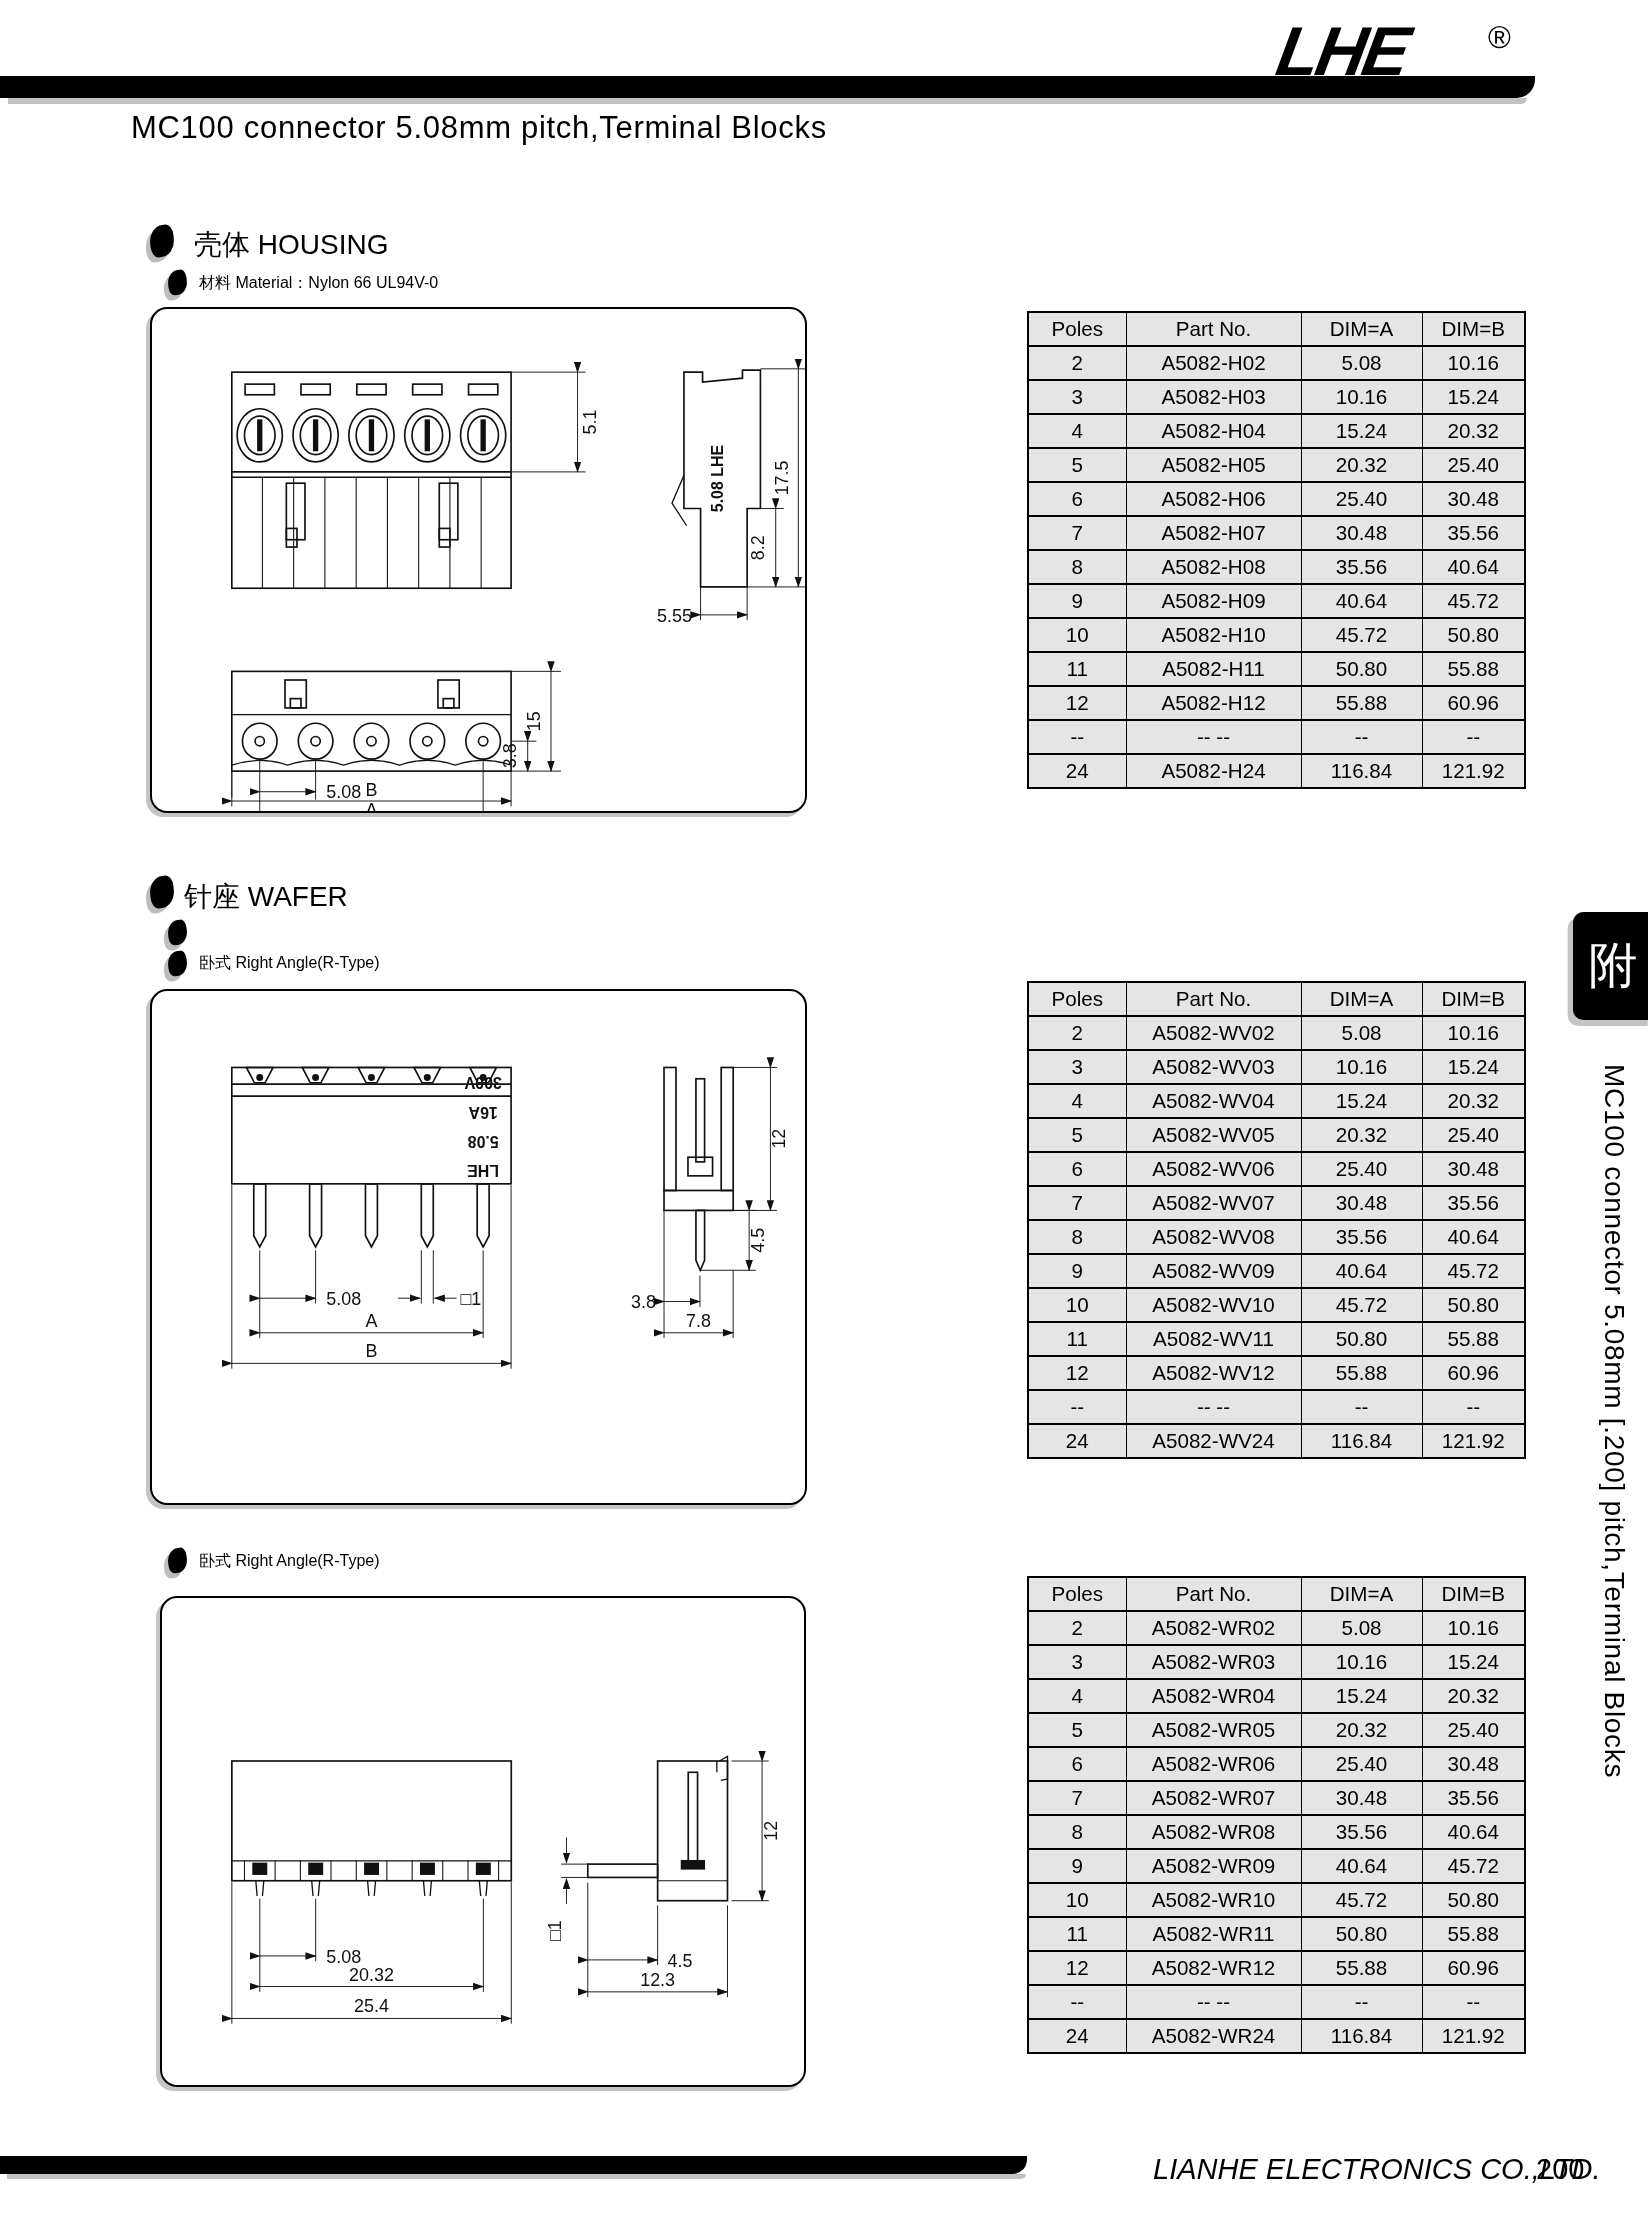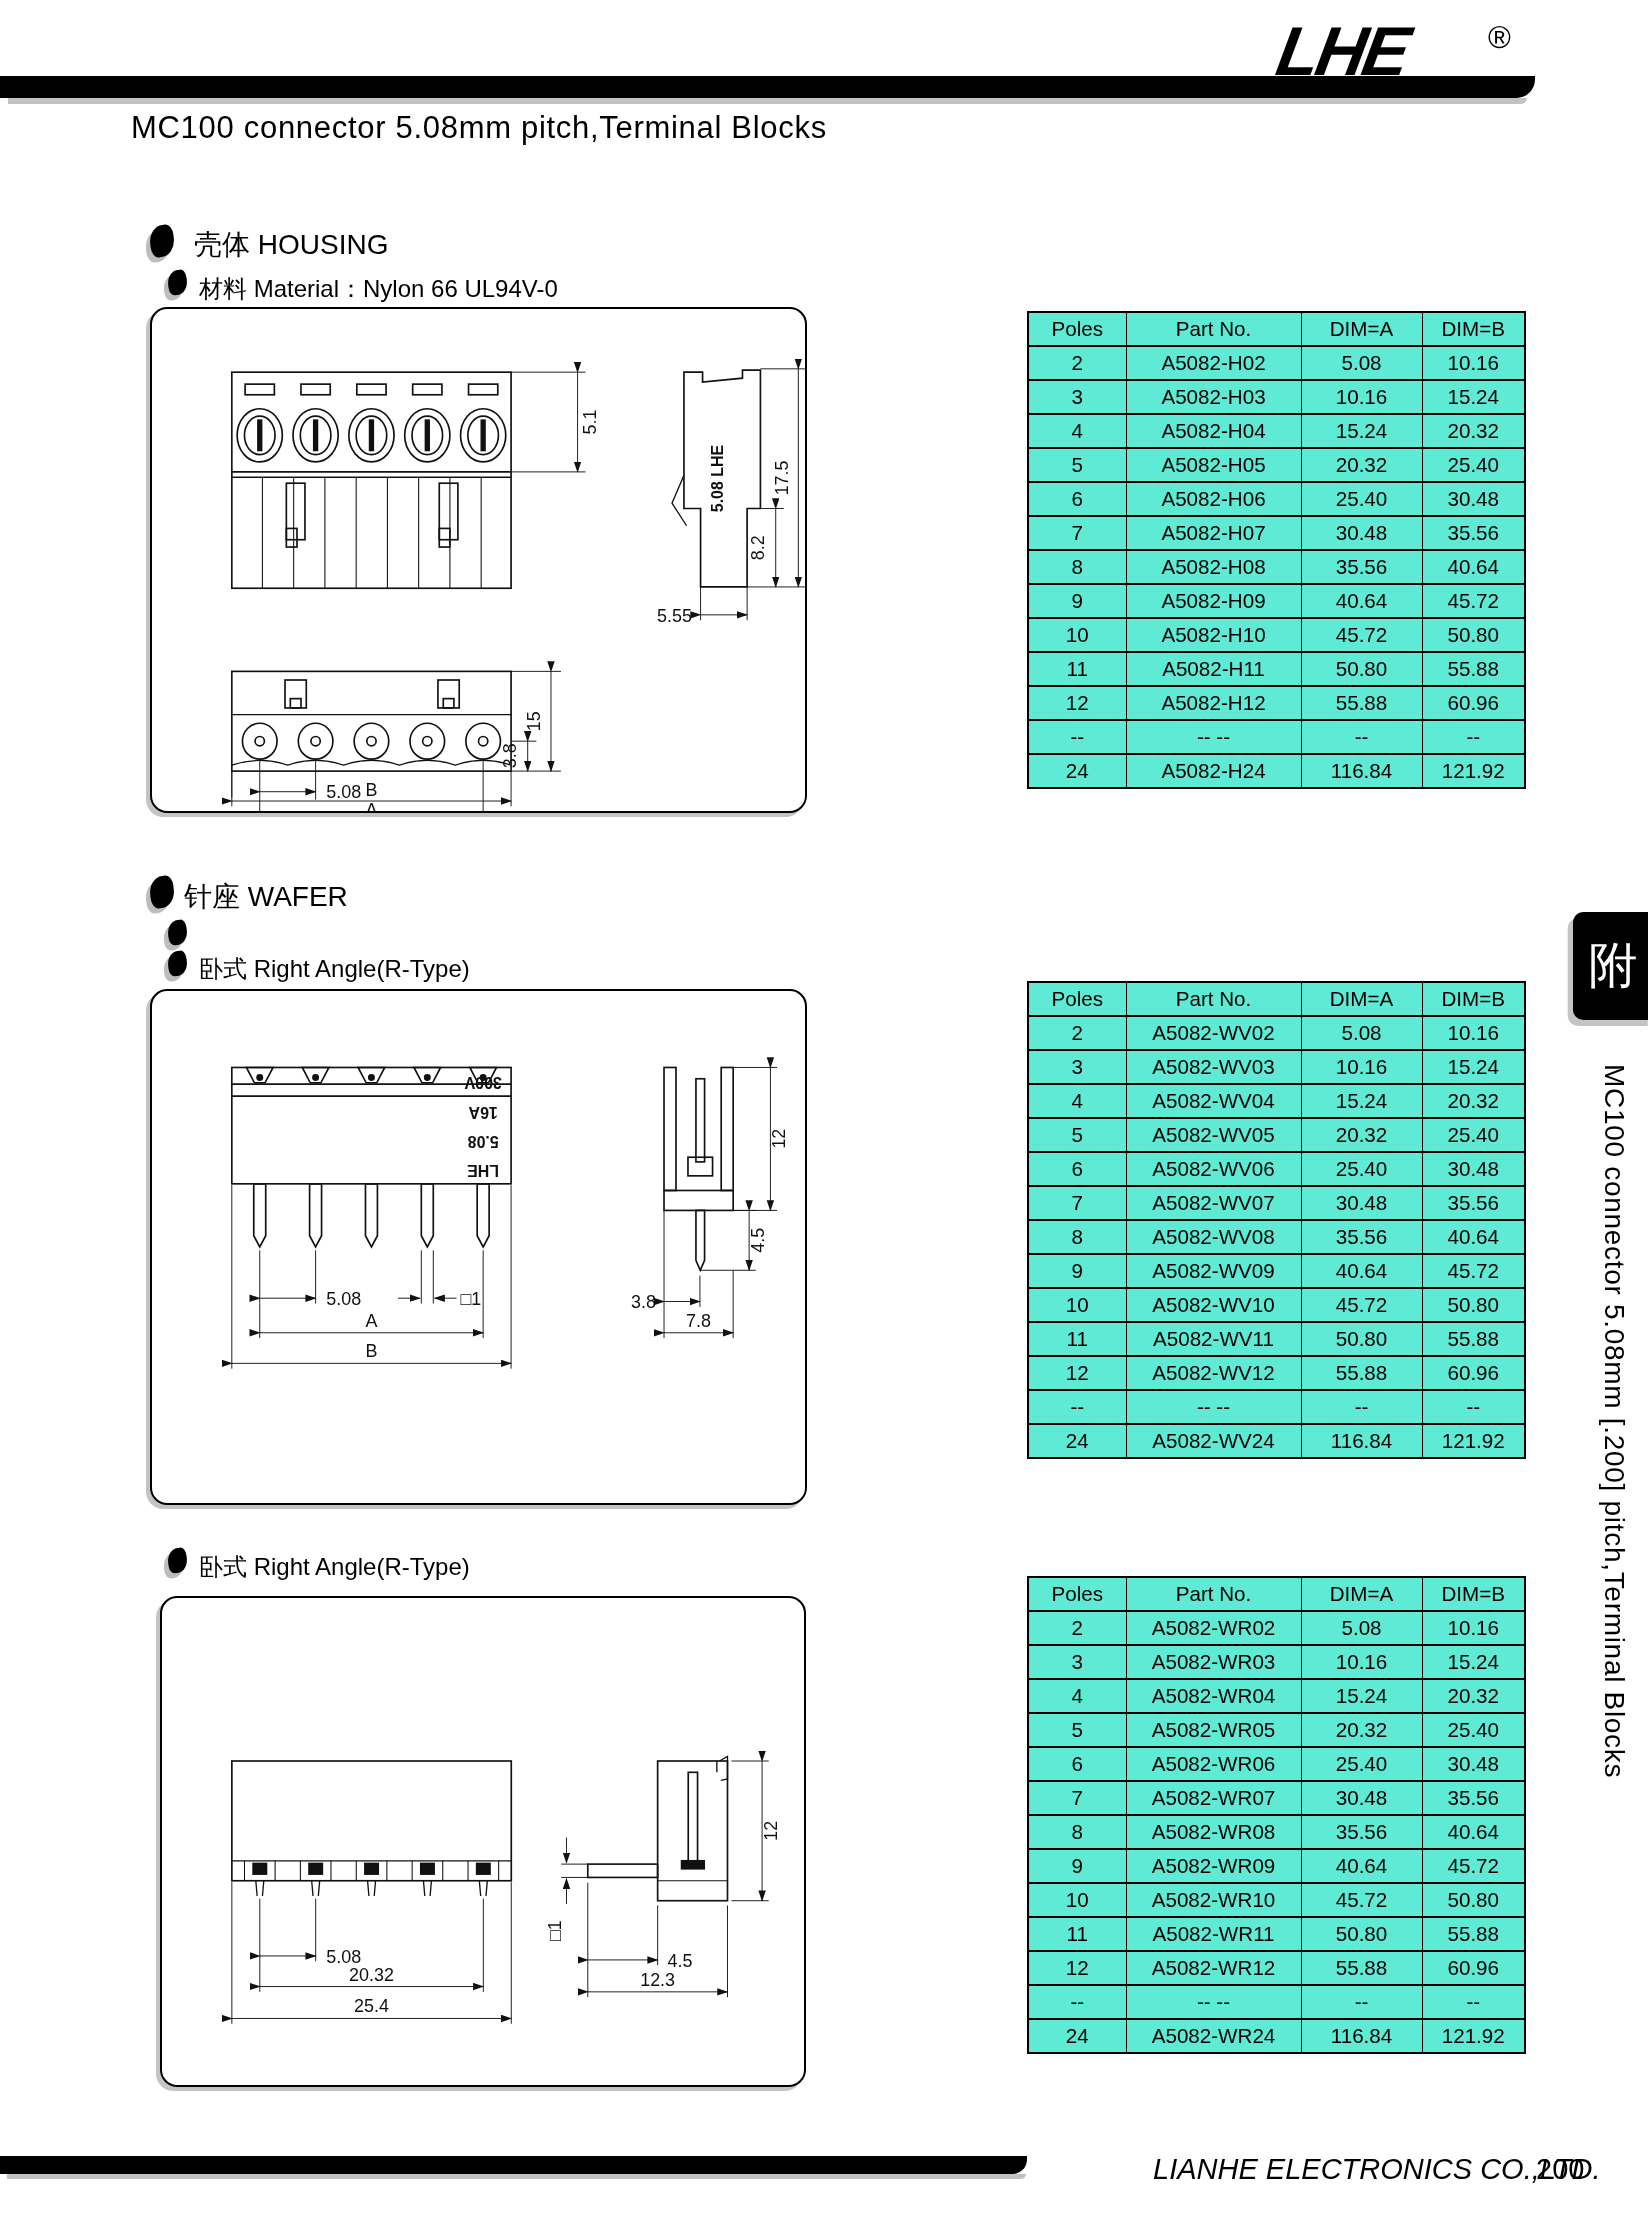--- a/index.html
+++ b/index.html
@@ -15,29 +15,29 @@
   .header-bar { position:absolute; left:0; top:76px; width:1535px; height:22px; background:#000;
                 border-radius:0 0 18.6px 0; }
   .header-shadow { position:absolute; left:8px; top:98px; width:1519px; height:6px; background:#c2c2c2;
                 border-radius:0 0 9.3px 0; }
   
   .bullet { position:absolute; background:#000; border-radius:58% 30% 58% 30% / 55% 35% 55% 35%;
             transform:rotate(-6deg); box-shadow:-4.7px 4.7px 0 #bdbdbd; }
   .bullet-lg { width:24px; height:32px; }
   .bullet-sm { width:18.6px; height:25px; }
   .h1-text { position:absolute; font-size:28px; white-space:nowrap; }
-  .h2-text { position:absolute; font-size:24px; white-space:nowrap; }
+  .h2-text { position:absolute; font-size:16px; white-space:nowrap; }
   
   .panel { position:absolute; background:#fff; border:2px solid #000; border-radius:17.3px;
            box-shadow:-4px 4px 0 #c4c4c4; }
   .panel svg { display:block; }
   svg text { font-family:"Liberation Sans", sans-serif; font-size:27px; fill:#111; }
   svg .mark { font-size:24px; font-weight:bold; }
   
-  .dtable { position:absolute; border-collapse:collapse; table-layout:fixed; background:#5eead4;
+  .dtable { position:absolute; border-collapse:collapse; table-layout:fixed; background:#e5e5e5;
             border:2.7px solid #000; }
   .dtable th, .dtable td { border:1.3px solid #000; text-align:center; vertical-align:middle;
             font-size:20.6px; font-weight:normal; height:32px; padding:0; overflow:hidden; white-space:nowrap; }
   .dtable tr { border-top:2px solid #000; }
   .col-poles { width:98px; } .col-part { width:175px; } .col-a { width:121px; } .col-b { width:103px; }
   
   .side-tab { position:absolute; left:1573px; top:912px; width:80px; height:108px; background:#000;
               border-radius:10.6px 0 0 10.6px; box-shadow:-5.3px 6px 0 #c4c4c4;
               display:flex; align-items:center; justify-content:center; }
   .side-tab span { color:#fff; font-size:49px; }

